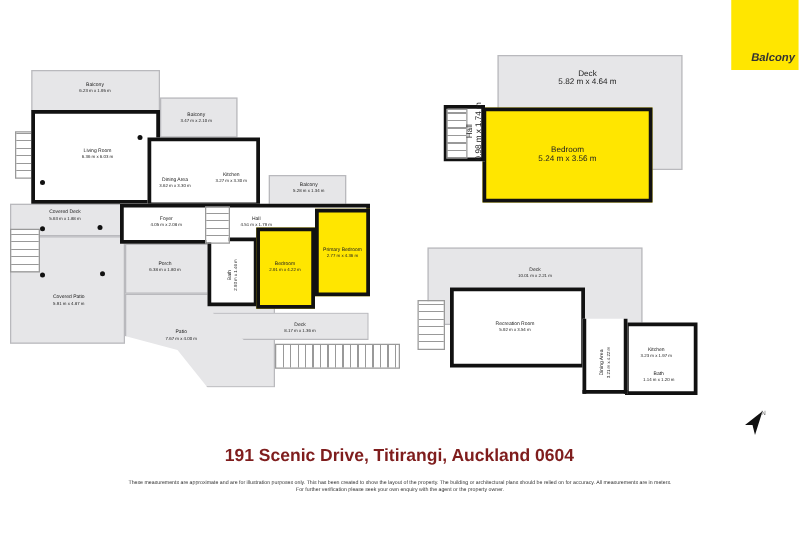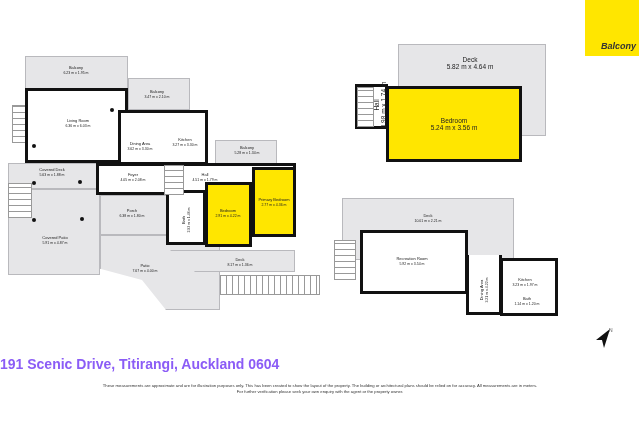--- a/index.html
+++ b/index.html
@@ -10,21 +10,21 @@
   .yellow { background:#ffe600; }
   .label { position:absolute; text-align:center; color:#222; line-height:1.15; transform:translate(-50%,-50%); white-space:nowrap; }
   .label .n { display:block; font-size:4px; }
   .label .d { display:block; font-size:3.5px; }
   .label.big .n { font-size:6.5px; }
   .label.big .d { font-size:6.5px; }
   .stairs { position:absolute; background:repeating-linear-gradient(0deg, #fff 0 5px, #999 5px 6px); border:1px solid #999; box-sizing:border-box; }
   .stairs.h { background:repeating-linear-gradient(90deg, #fff 0 5px, #999 5px 6px); }
   .logo { position:absolute; left:585px; top:0; width:54px; height:56px; background:#ffe600; }
   .logo span { position:absolute; right:3px; bottom:5px; font-size:9px; font-weight:bold; font-style:italic; color:#333; }
-  .title { position:absolute; left:0; width:639px; top:356px; font-size:14px; font-weight:bold; color:#8b5cf6; }
+  .title { position:absolute; left:0; width:639px; top:356px; text-align:center; font-size:14px; font-weight:bold; color:#7f1d1d; }
   .disc { position:absolute; left:100px; width:440px; top:383px; text-align:center; font-size:4.2px; color:#333; line-height:1.5; }
   .col { position:absolute; width:4px; height:4px; background:#111; border-radius:50%; }
 </style>
 </head>
 <body>
 
 <div>
 
   <div class="abs outdoor" style="left:25px;top:56px;width:103px;height:33px;"></div>
   <div class="abs outdoor" style="left:128px;top:78px;width:62px;height:32px;"></div>

